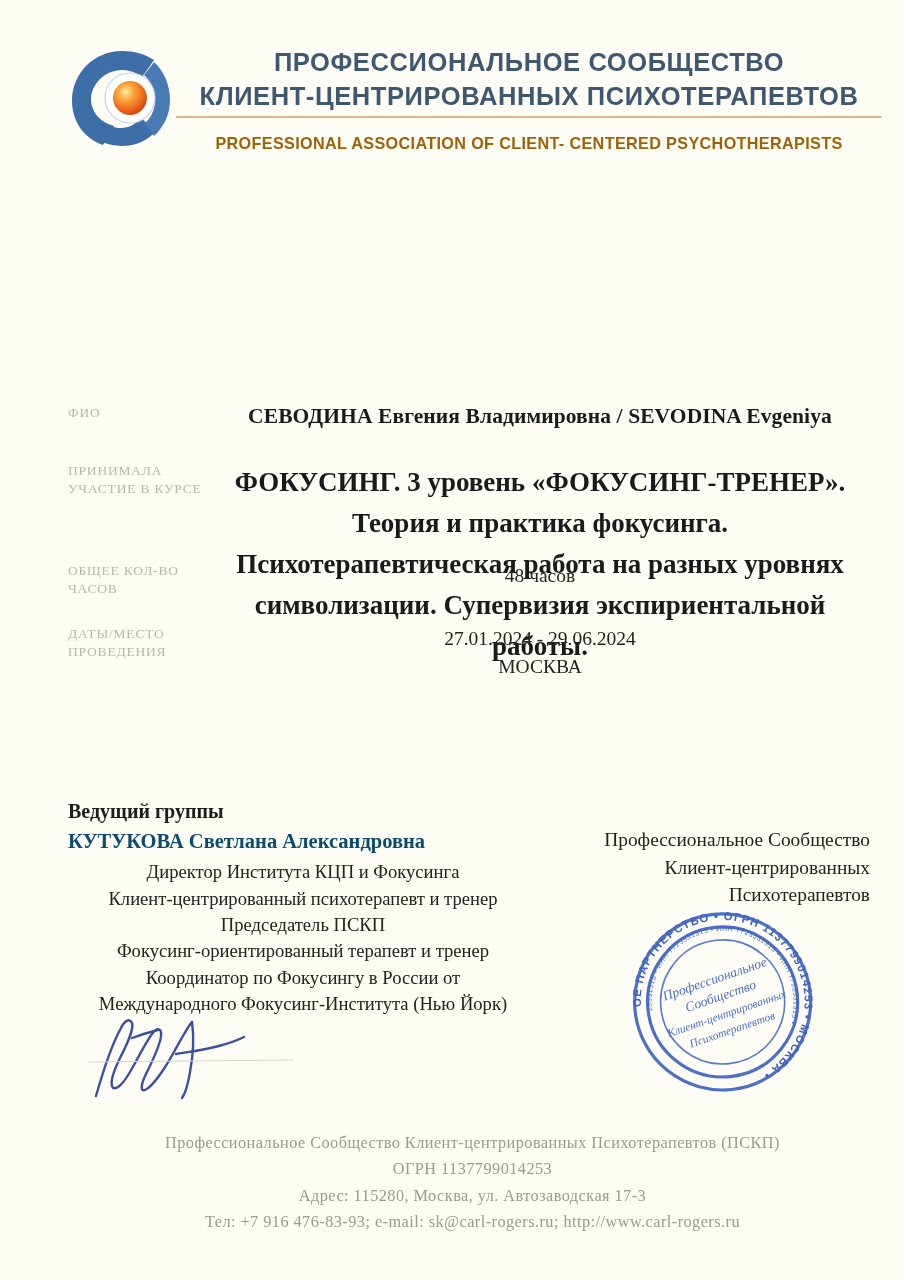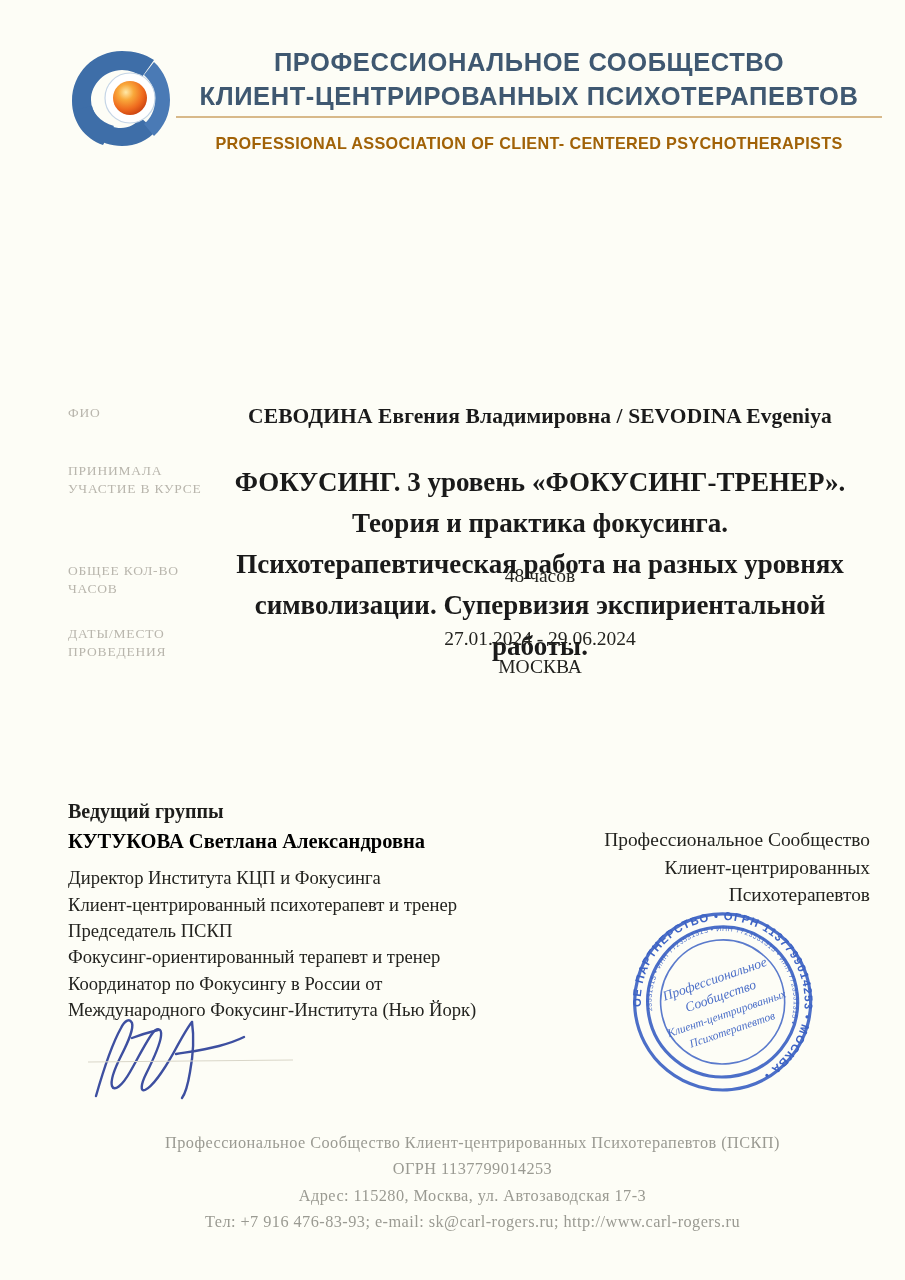--- a/index.html
+++ b/index.html
@@ -154,30 +154,31 @@
   .leader-block {
     position: absolute;
     left: 68px;
     top: 828px;
     width: 470px;
   }
   .leader-name {
     font-family: "Liberation Serif", serif;
     font-weight: bold;
     font-size: 20.5px;
-    color: #000000;
+    color: #0c4a6e;
     line-height: 1.28;
-    margin-bottom: 11px;
+    margin-bottom: 5px;
   }
   .leader-line {
     font-family: "Liberation Serif", serif;
     font-size: 18.6px;
     color: #23231f;
     line-height: 1.42;
     white-space: nowrap;
+    text-align: center;
   }
 
   .org-block {
     position: absolute;
     right: 35px;
     top: 826px;
     width: 340px;
     text-align: right;
     font-family: "Liberation Serif", serif;
     font-size: 19.4px;

